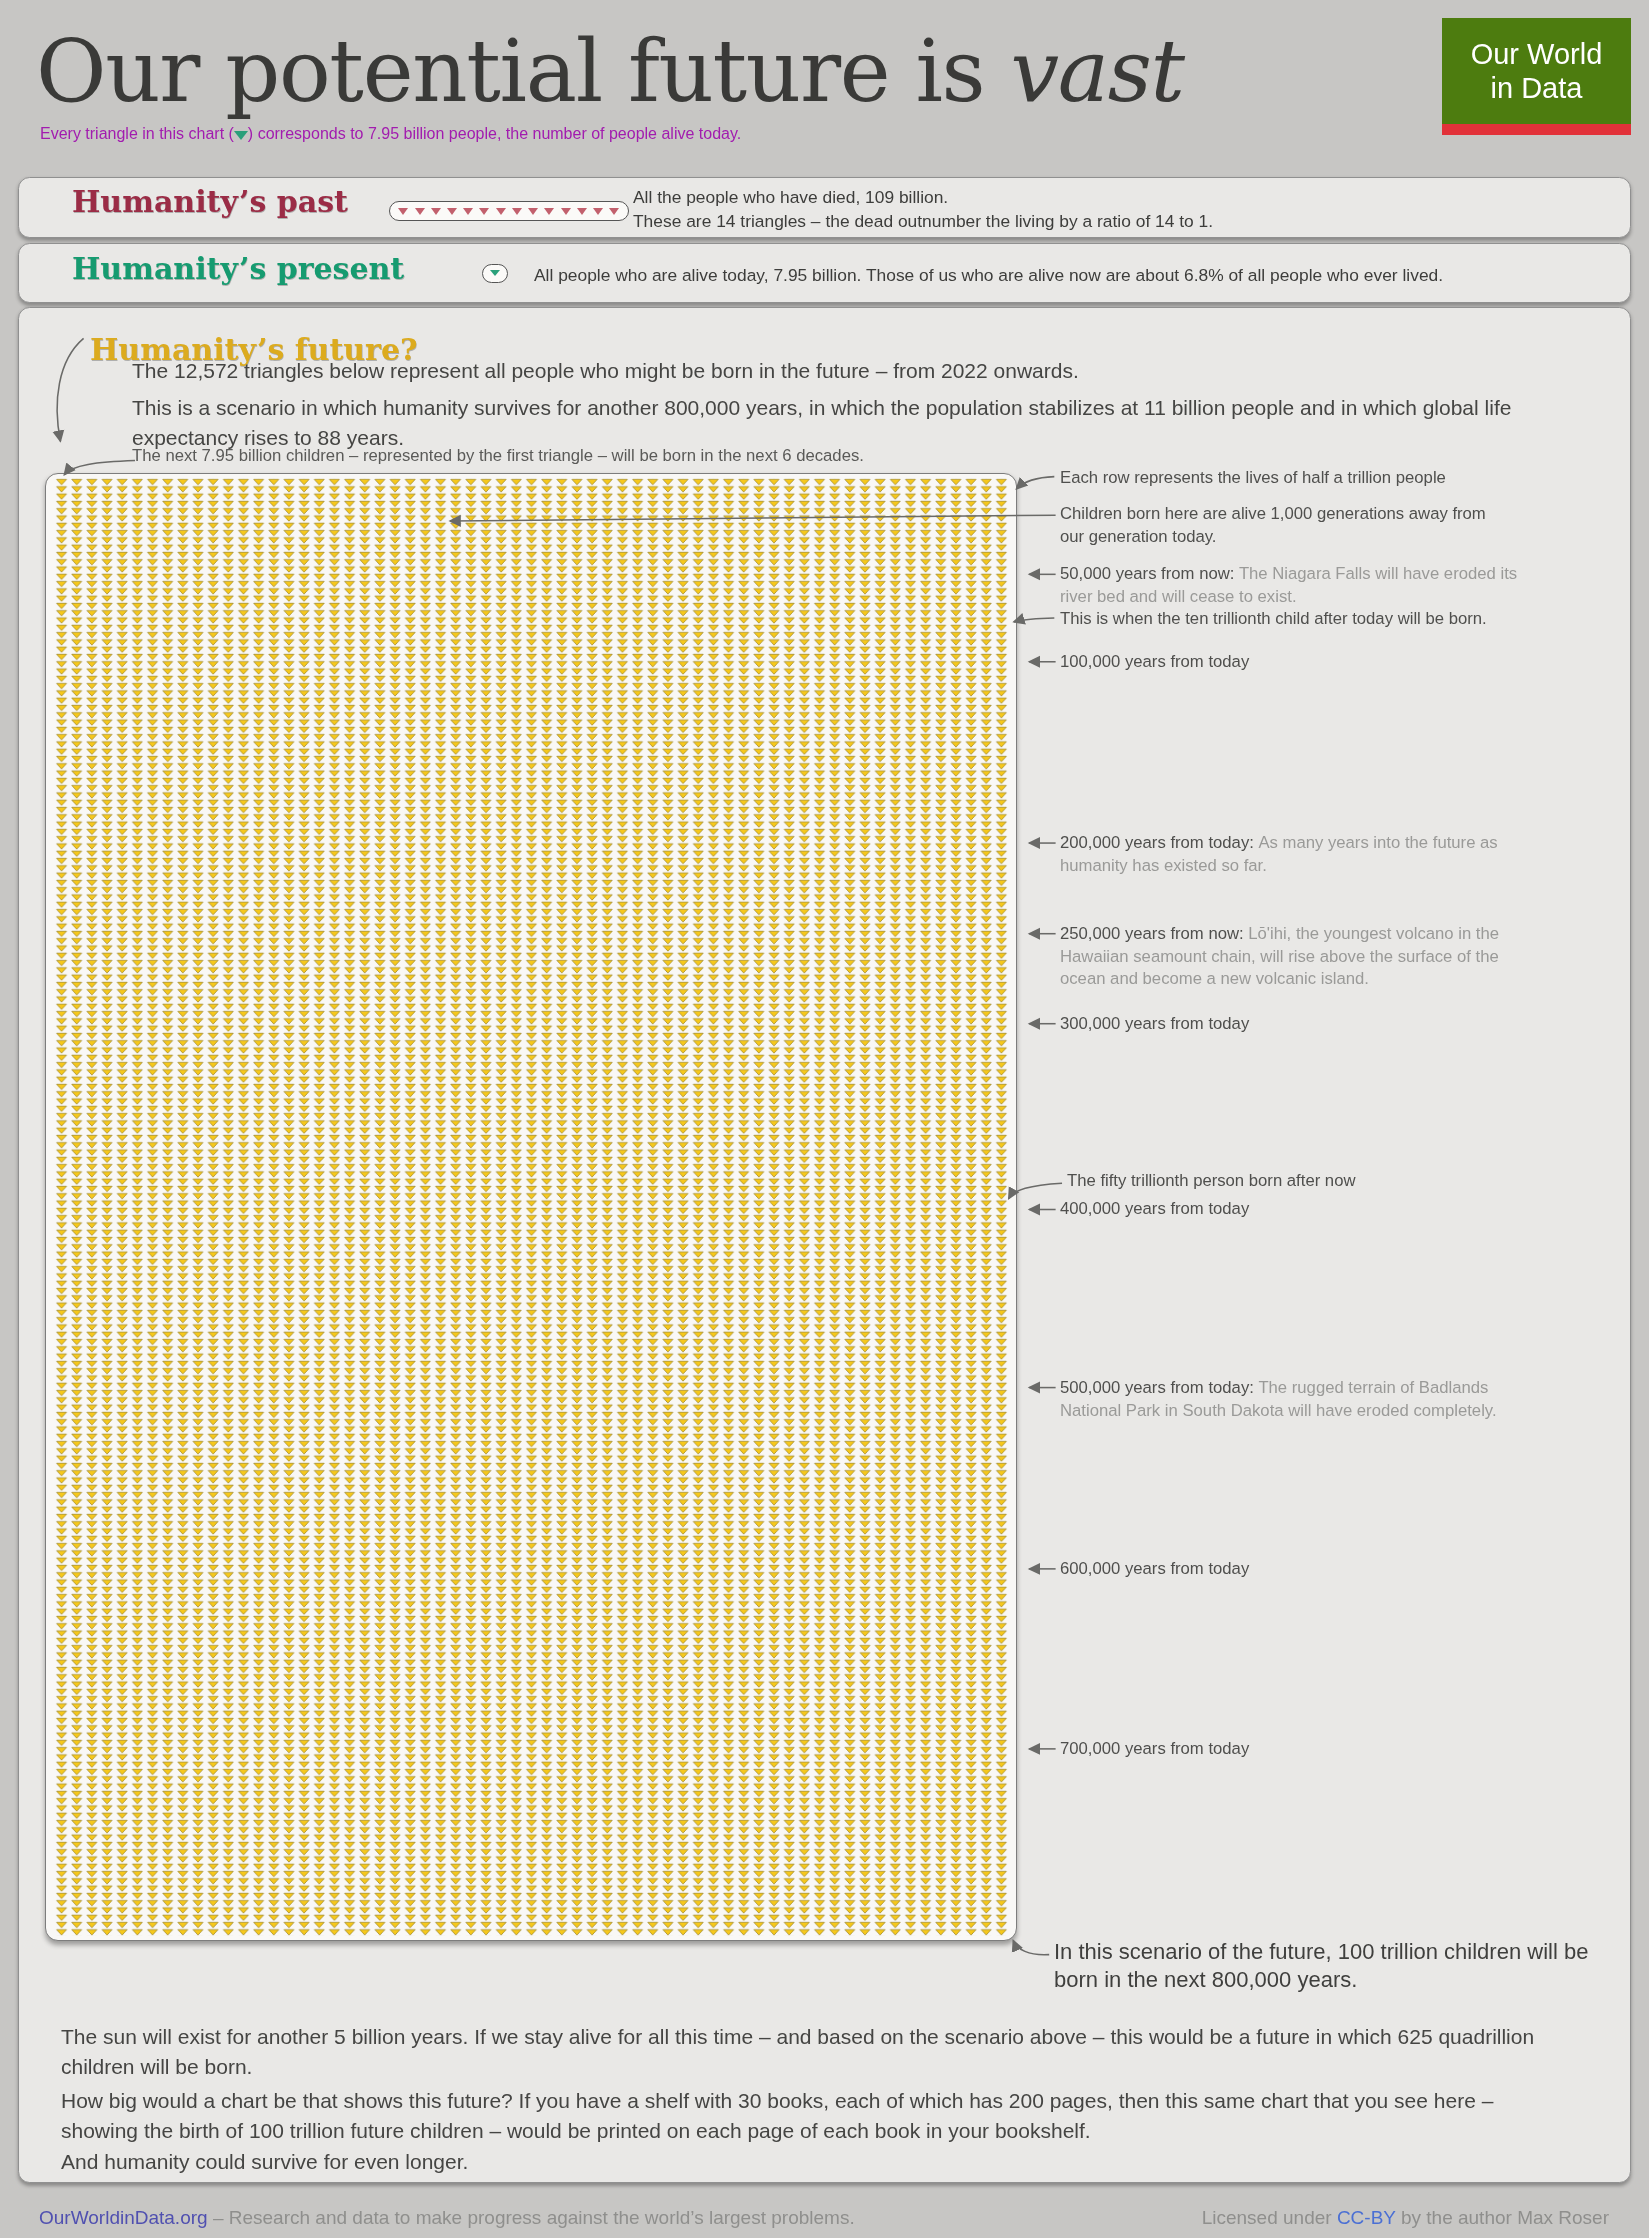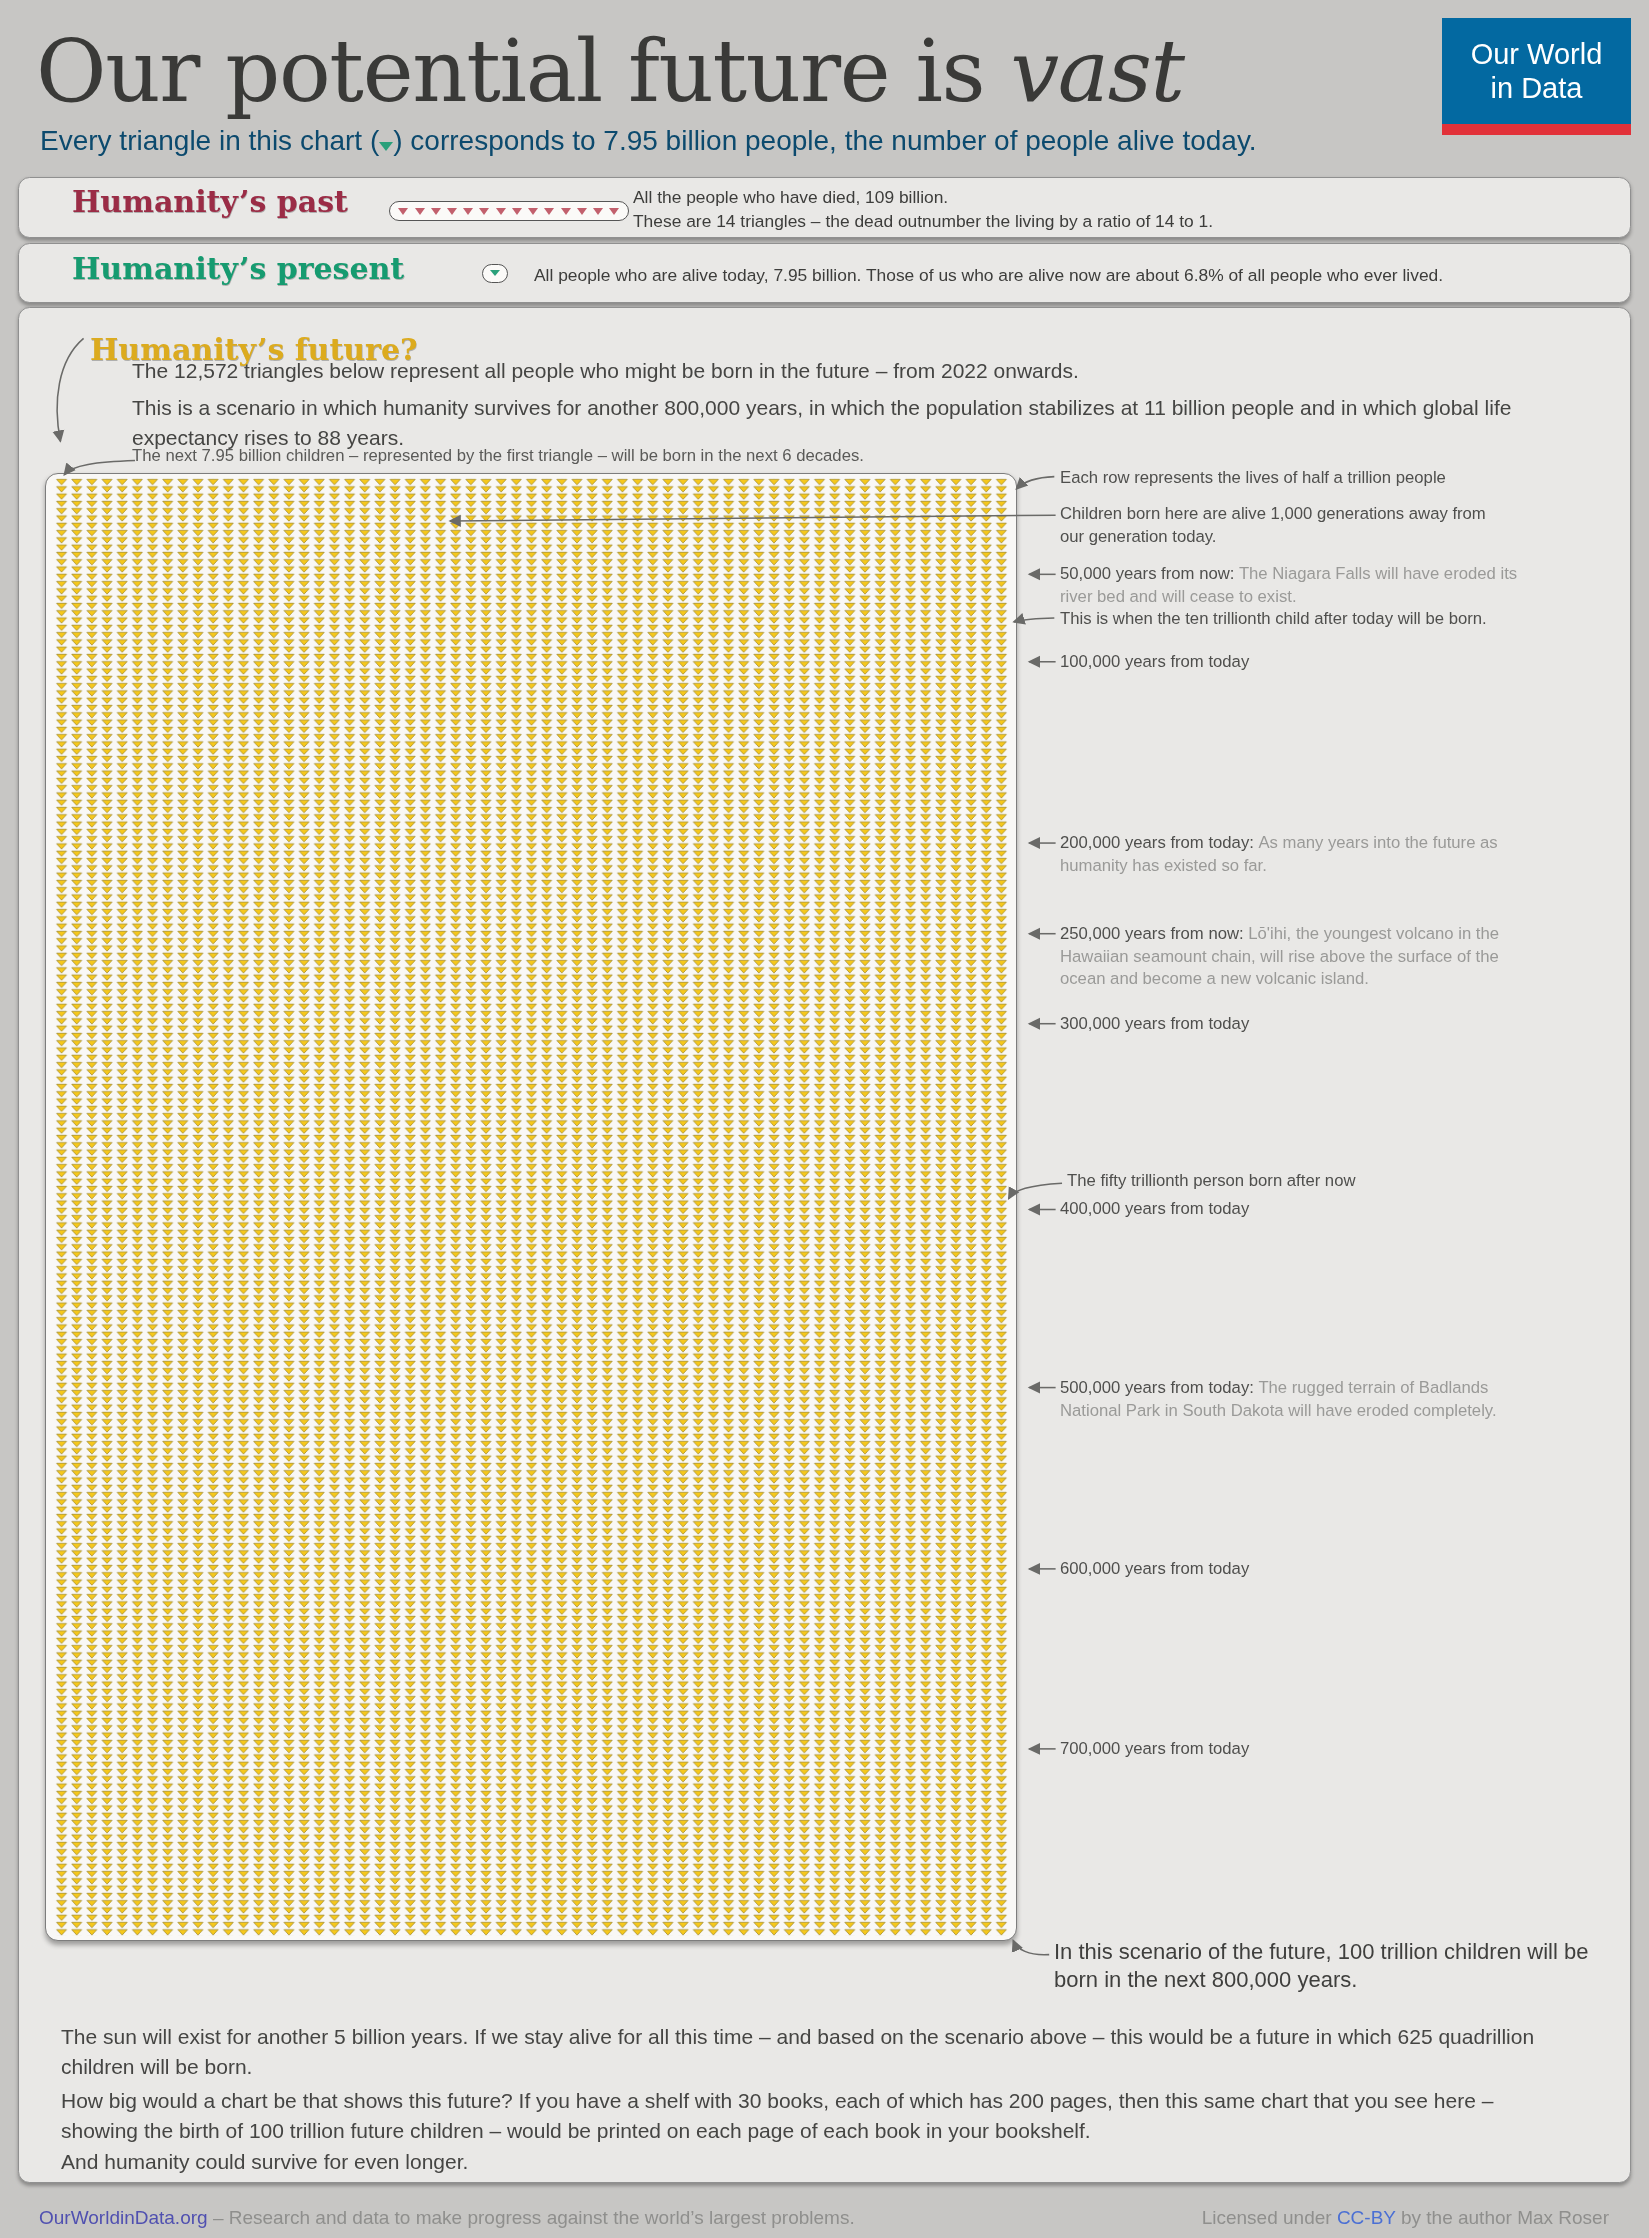--- a/index.html
+++ b/index.html
@@ -2,24 +2,24 @@
 <html style="font-size:10.3px"><head>
 <meta charset="utf-8">
 <style>
   html,body{margin:0;padding:0;background:#c7c6c4;width:1649px;height:2239px;
     font-family:"Liberation Sans",sans-serif;position:relative;overflow:hidden;}
   .abs{position:absolute;}
   
   #title{left:36px;top:21px;font-family:"DejaVu Serif",serif;font-size:86px;
     letter-spacing:-1.3px;color:#3a3a38;white-space:nowrap;}
   #title em{font-style:italic;}
-  #subtitle{left:40px;top:125px;font-size:28px;color:#0c4a6e;white-space:nowrap;}
+  #subtitle{left:40px;top:125px;font-size:16px;color:#a21caf;white-space:nowrap;}
   .tri-glyph{display:inline-block;width:0;height:0;border-left:7px solid transparent;
     border-right:7px solid transparent;border-top:9px solid #2aa07a;vertical-align:-0.6px;}
-  #logo{left:1442px;top:18px;width:189px;height:106px;background:#0369a1;
+  #logo{left:1442px;top:18px;width:189px;height:106px;background:#4d7c0f;
     border-bottom:11px solid #e23139;display:flex;flex-direction:column;
     align-items:center;justify-content:center;color:#fff;font-size:29px;line-height:34px;}
   
   .panel{background:#e9e8e6;border:1.3px solid #909090;border-radius:11.6px;
     box-shadow:0 2.6px 3.9px rgba(0,0,0,.30);}
   #panel-past{left:18px;top:177px;width:1611px;height:59px;}
   #panel-present{left:18px;top:243px;width:1611px;height:58px;}
   #panel-future{left:18px;top:307px;width:1611px;height:1874px;}
   .sec-head{font-family:"DejaVu Serif",serif;font-weight:bold;font-size:30px;
     white-space:nowrap;text-shadow:0.6px 1.3px 0.6px rgba(70,70,70,.35);}

